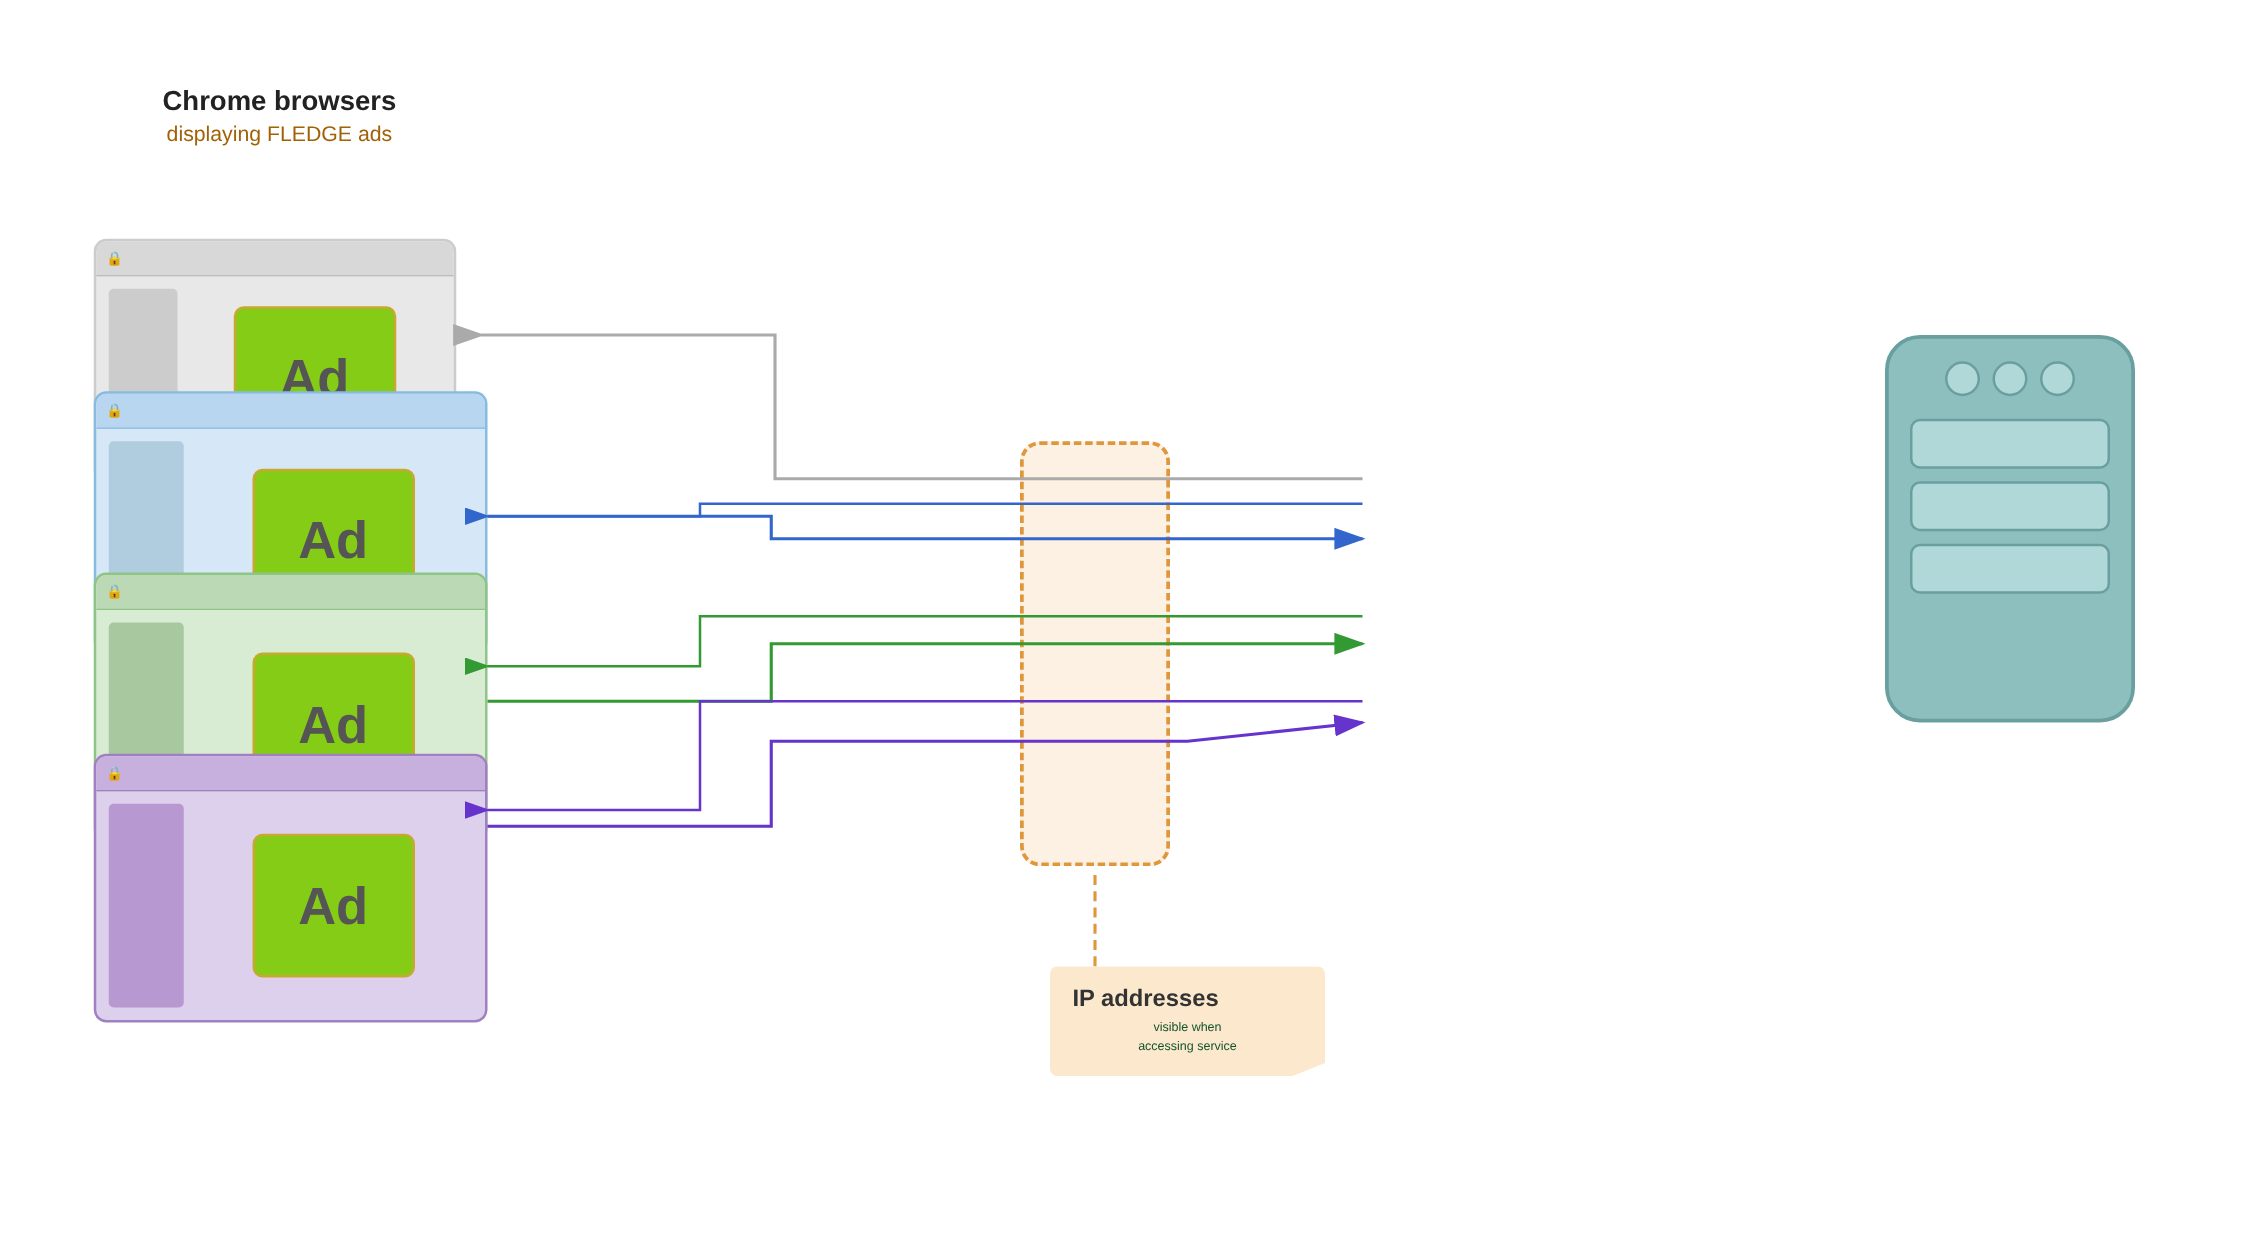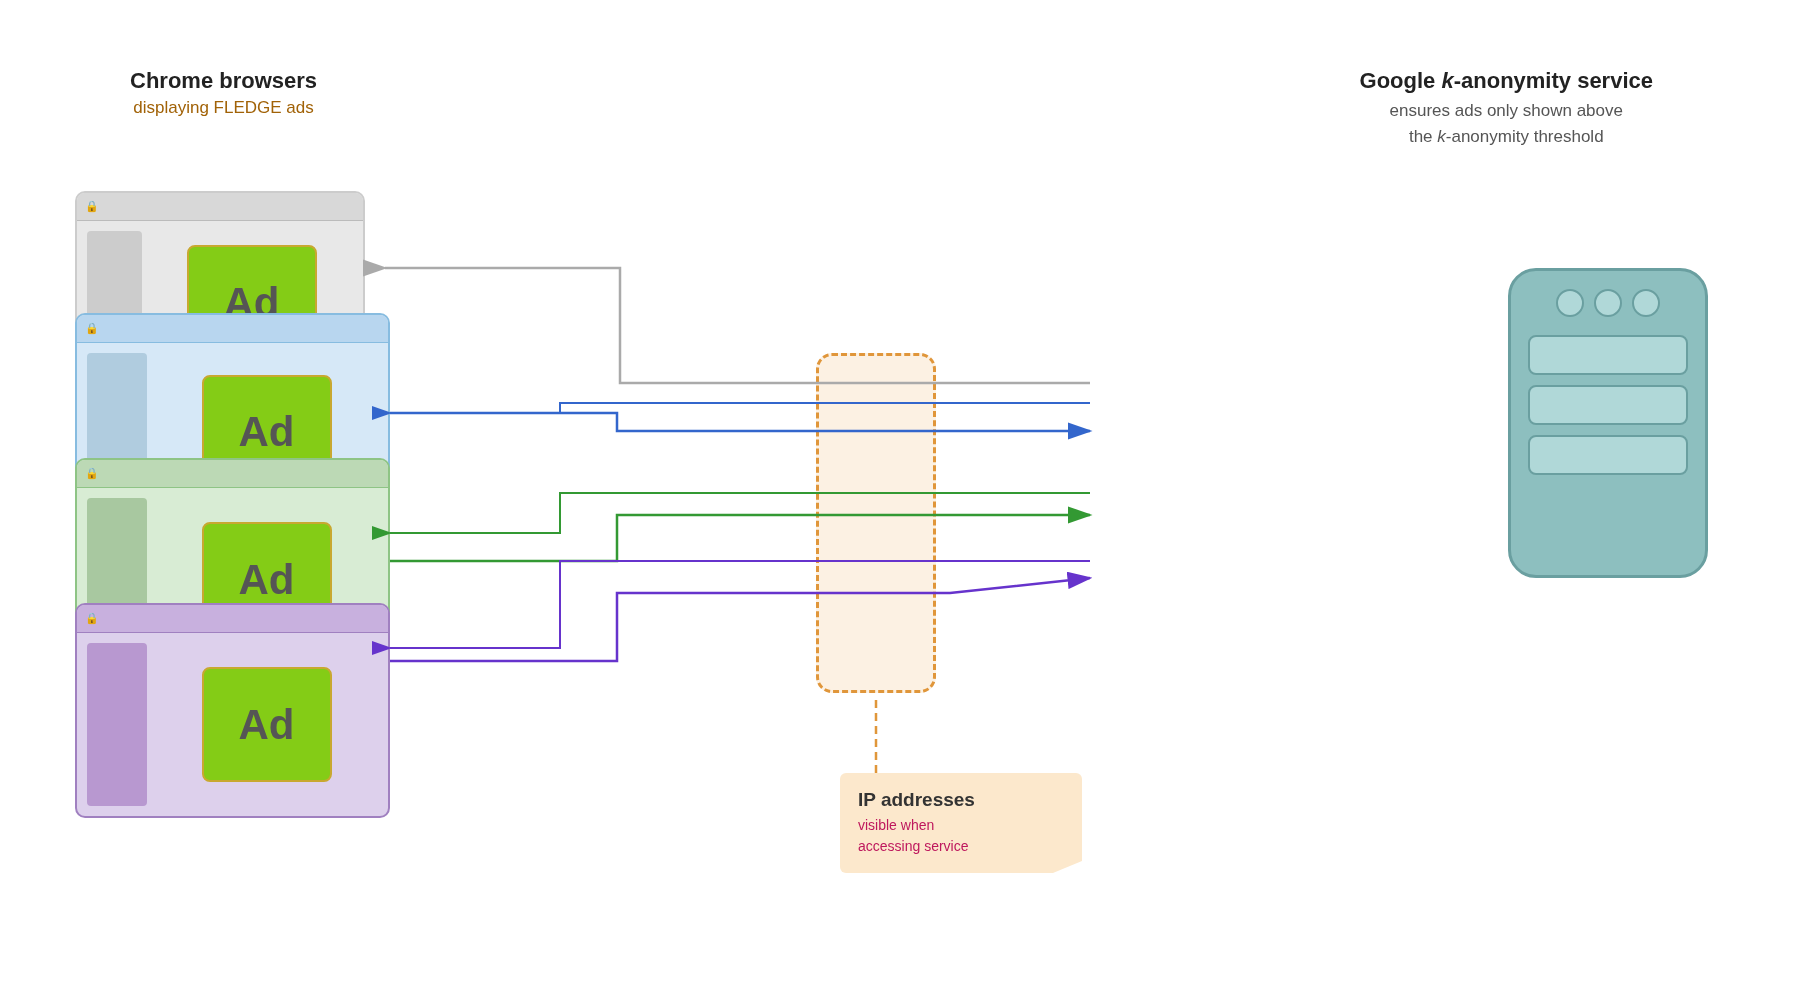--- a/index.html
+++ b/index.html
@@ -300,37 +300,38 @@
       background: #b0d8d8;
       border: 2px solid #6a9fa0;
       border-radius: 8px;
     }
 
     
     .ip-box {
       position: absolute;
       left: 840px;
       top: 760px;
-      width: 242px;
+      width: 220px;
       background: #fce8cc;
       border-radius: 6px;
       padding: 16px 18px;
       
       clip-path: polygon(0 0, 100% 0, 100% 88%, 88% 100%, 0 100%);
     }
     .ip-box .ip-title {
       font-size: 19px;
       font-weight: bold;
       color: #333;
     }
     .ip-box .ip-subtitle {
-      font-size: 14px;
-      color: #be185d;
+      font-size: 10px;
+      color: #14532d;
       margin-top: 4px;
       line-height: 1.5;
+      text-align: center;
     }
 
     
     .dashed-rect {
       position: absolute;
       left: 816px;
       top: 340px;
       width: 120px;
       height: 340px;
       border: 3px dashed #e0963a;
@@ -353,28 +354,20 @@
 </head>
 <body>
 
 <div class="diagram-container">
 
   <div class="header-left">
     <div class="title">Chrome browsers</div>
     <div class="subtitle">displaying FLEDGE ads</div>
   </div>
 
-  <div class="header-right">
-    <div class="title">
-      Google <em>k</em>-anonymity service
-    </div>
-    <div class="subtitle">
-      ensures ads only shown above<br>the <em>k</em>-anonymity threshold
-    </div>
-  </div>
 
   <div class="browser browser-gray">
     <div class="toolbar">
       <span class="lock">🔒</span>
     </div>
     <div class="content">
       <div class="sidebar-block"></div>
       <div class="main-area">
         <div class="ad-box ad-box-gray">Ad</div>
       </div>

